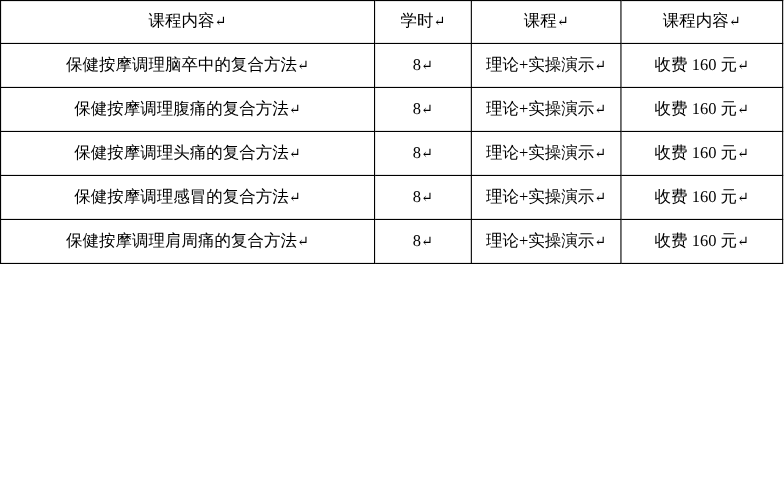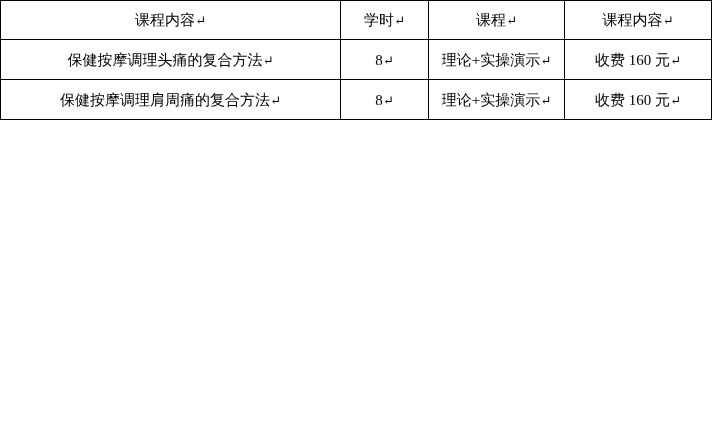--- a/index.html
+++ b/index.html
@@ -66,39 +66,81 @@
           <span class="cell-inner"><span>课程</span><span class="mark">↵</span></span>
         </td>
       <td>
           <span class="cell-inner"><span>课程内容</span><span class="mark">↵</span></span>
         </td>
     </tr>
 
 
 
 
+    <tr>
+      <td>
+          <span class="cell-inner"><span>保健按摩调理脑卒中的复合方法</span><span class="mark">↵</span></span>
+        </td>
+      <td>
+          <span class="cell-inner"><span>8</span><span class="mark">↵</span></span>
+        </td>
+      <td>
+          <span class="cell-inner"><span>理论+实操演示</span><span class="mark">↵</span></span>
+        </td>
+      <td>
+          <span class="cell-inner"><span>收费 160 元</span><span class="mark">↵</span></span>
+        </td>
+    </tr>
 
+    <tr>
+      <td>
+          <span class="cell-inner"><span>保健按摩调理腹痛的复合方法</span><span class="mark">↵</span></span>
+        </td>
+      <td>
+          <span class="cell-inner"><span>8</span><span class="mark">↵</span></span>
+        </td>
+      <td>
+          <span class="cell-inner"><span>理论+实操演示</span><span class="mark">↵</span></span>
+        </td>
+      <td>
+          <span class="cell-inner"><span>收费 160 元</span><span class="mark">↵</span></span>
+        </td>
+    </tr>
 
     <tr>
       <td>
           <span class="cell-inner"><span>保健按摩调理头痛的复合方法</span><span class="mark">↵</span></span>
         </td>
       <td>
           <span class="cell-inner"><span>8</span><span class="mark">↵</span></span>
         </td>
       <td>
           <span class="cell-inner"><span>理论+实操演示</span><span class="mark">↵</span></span>
         </td>
       <td>
           <span class="cell-inner"><span>收费 160 元</span><span class="mark">↵</span></span>
         </td>
     </tr>
 
 
 
+    <tr>
+      <td>
+          <span class="cell-inner"><span>保健按摩调理感冒的复合方法</span><span class="mark">↵</span></span>
+        </td>
+      <td>
+          <span class="cell-inner"><span>8</span><span class="mark">↵</span></span>
+        </td>
+      <td>
+          <span class="cell-inner"><span>理论+实操演示</span><span class="mark">↵</span></span>
+        </td>
+      <td>
+          <span class="cell-inner"><span>收费 160 元</span><span class="mark">↵</span></span>
+        </td>
+    </tr>
 
     <tr>
       <td>
           <span class="cell-inner"><span>保健按摩调理肩周痛的复合方法</span><span class="mark">↵</span></span>
         </td>
       <td>
           <span class="cell-inner"><span>8</span><span class="mark">↵</span></span>
         </td>
       <td>
           <span class="cell-inner"><span>理论+实操演示</span><span class="mark">↵</span></span>

